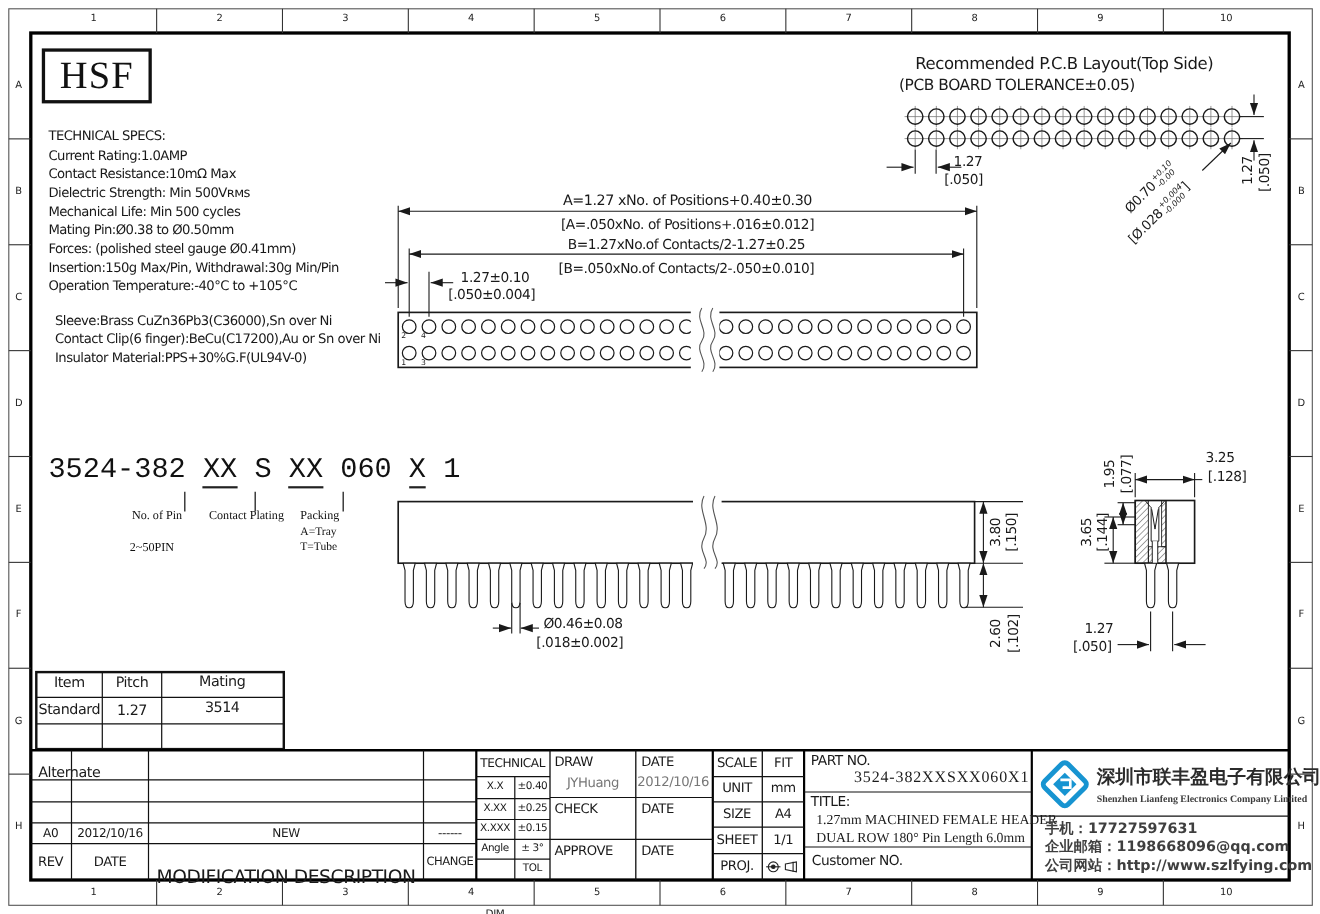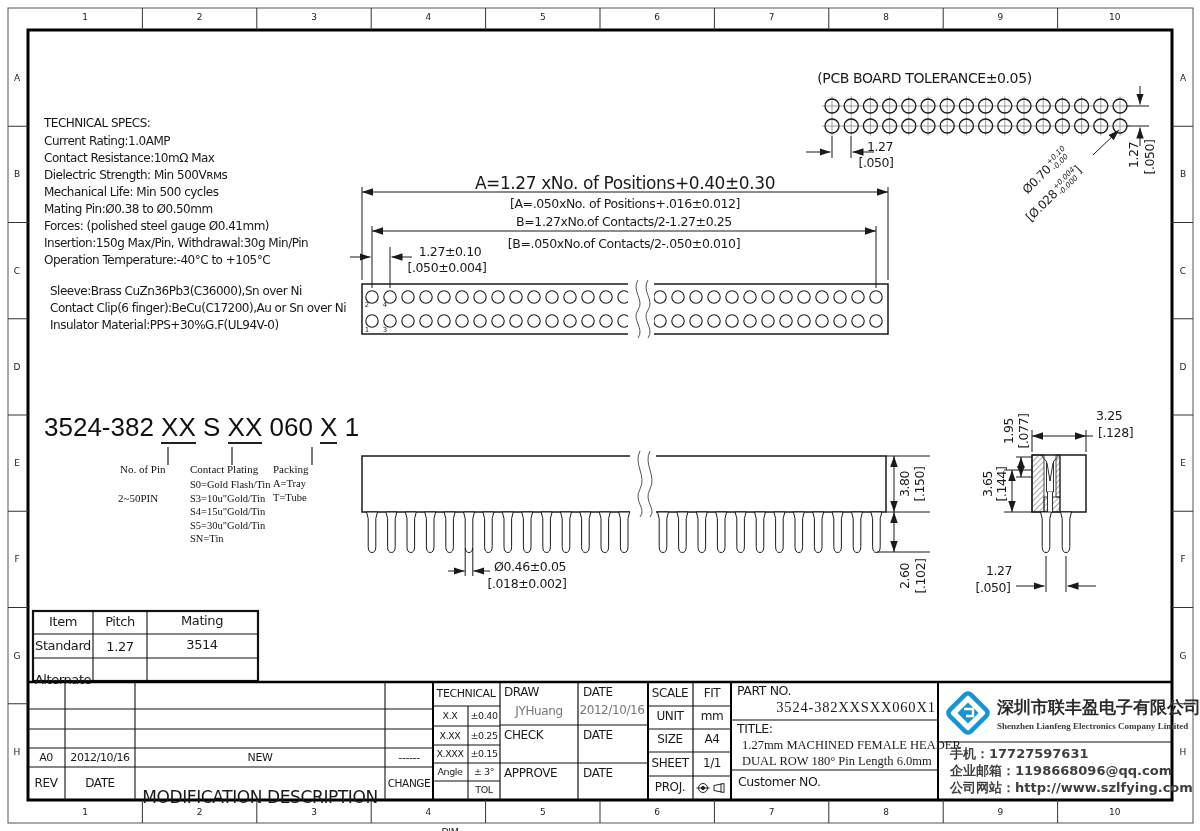--- a/index.html
+++ b/index.html
@@ -11,21 +11,21 @@
   .r90{transform:translate(-50%,-50%) rotate(-90deg);}
   .r45{transform:translate(-50%,-50%) rotate(-45deg);}
   .cad{letter-spacing:-0.4px;}
   .ser{font-family:"Liberation Serif","DejaVu Serif",serif;}
   .zone{position:absolute;font-size:9px;color:#222;transform:translate(-50%,-50%);font-family:"DejaVu Sans",sans-serif;}
   .tolstack{display:inline-flex;flex-direction:column;vertical-align:middle;font-size:7.5px;line-height:1.05;margin-left:2px;letter-spacing:0;}
   .ctr{text-align:center;}
   #logo-box{position:absolute;left:38px;top:44px;width:94px;height:44px;border:3px solid #111;
             display:flex;align-items:center;justify-content:center;}
   #logo-box span{font-family:"Liberation Serif",serif;font-size:35px;letter-spacing:1px;color:#111;}
-  #pn-line{position:absolute;left:44px;top:412px;font-family:Liberation Sans, sans-serif;font-size:26px;color:#111;}
+  #pn-line{position:absolute;left:44px;top:412px;font-family:Liberation Mono, monospace;font-size:26px;color:#111;}
   #pn-line .u{border-bottom:2px solid #222;padding-bottom:0px;}
   .ord-lab{font-family:"Liberation Serif",serif;font-size:11px;color:#111;}
   .opt{font-family:"Liberation Serif",serif;font-size:10.5px;line-height:13.5px;color:#111;}
   .spec{font-size:12px;letter-spacing:-0.5px;line-height:17px;color:#181818;}
   .gray{color:#777;}
   .co{color:#3f3f3f;font-weight:bold;}
 </style>
 </head>
 <body>
 
@@ -407,107 +407,104 @@
 
   <g transform="translate(968,713)">
     <g transform="rotate(45)">
       <rect x="-15" y="-15" width="30" height="30" rx="4" fill="none" stroke="#1794d1" stroke-width="4.5"></rect>
       <rect x="-7.5" y="-7.5" width="15" height="15" fill="#1794d1"></rect>
     </g>
     <path d="M-4,-4 L5,-4 L5,3 L-2,3" fill="none" stroke="#fff" stroke-width="2.4"></path>
   </g>
 </svg>
 
+<div id="logo-box">
+  <span>HSF</span>
+</div>
 
 <div class="t spec" style="left:44px;top:115px;">TECHNICAL SPECS:</div>
 <div id="spec-lines">
       <div class="t spec" style="left: 44px; top: 133px;">Current Rating:1.0AMP</div>
       <div class="t spec" style="left: 44px; top: 150px;">Contact Resistance:10mΩ Max</div>
       <div class="t spec" style="left: 44px; top: 167px;">Dielectric Strength: Min 500Vʀᴍꜱ</div>
       <div class="t spec" style="left: 44px; top: 184px;">Mechanical Life: Min 500 cycles</div>
       <div class="t spec" style="left: 44px; top: 201px;">Mating Pin:Ø0.38 to Ø0.50mm</div>
       <div class="t spec" style="left: 44px; top: 218px;">Forces: (polished steel gauge Ø0.41mm)</div>
       <div class="t spec" style="left: 44px; top: 235px;">Insertion:150g Max/Pin, Withdrawal:30g Min/Pin</div>
       <div class="t spec" style="left: 44px; top: 252px;">Operation Temperature:-40°C to +105°C</div>
     </div>
 <div id="mat-lines">
       <div class="t spec" style="left: 50px; top: 283px;">Sleeve:Brass CuZn36Pb3(C36000),Sn over Ni</div>
       <div class="t spec" style="left: 50px; top: 300px;">Contact Clip(6 finger):BeCu(C17200),Au or Sn over Ni</div>
       <div class="t spec" style="left: 50px; top: 317px;">Insulator Material:PPS+30%G.F(UL94V-0)</div>
     </div>
 
+<div class="t cad ctr" style="left:800px;top:50px;width:335px;font-size:15px;">Recommended P.C.B Layout(Top Side)</div>
 <div class="t cad ctr" style="left:802px;top:71px;width:245px;font-size:14px;">(PCB BOARD TOLERANCE±0.05)</div>
 <div class="t cad c" style="left:880px;top:147px;font-size:12.5px;">1.27</div>
 <div class="t cad c" style="left:876px;top:163px;font-size:12.5px;">[.050]</div>
 <div class="t cad r45" style="left:1046px;top:171px;font-size:12px;">
   <span>Ø0.70</span><span class="tolstack">
         <i>+0.10</i>
         <i>-0.00</i>
       </span>
 </div>
 <div class="t cad r45" style="left:1054px;top:194px;font-size:12px;">
   <span>[Ø.028</span><span class="tolstack">
         <i>+0.004</i>
         <i>-0.000</i>
       </span><span>]</span>
 </div>
 <div class="t cad r90" style="left:1134px;top:155px;font-size:12.5px;">1.27</div>
 <div class="t cad r90" style="left:1150px;top:157px;font-size:12.5px;">[.050]</div>
 
-<div class="t cad c" style="left:625px;top:184px;font-size:17px;">A=1.27 xNo. of Positions+0.40±0.30</div>
+<div class="t cad c" style="left:625px;top:184px;font-size:13px;">A=1.27 xNo. of Positions+0.40±0.30</div>
 <div class="t cad c" style="left:625px;top:204px;font-size:12.5px;">[A=.050xNo. of Positions+.016±0.012]</div>
 <div class="t cad c" style="left:624px;top:222px;font-size:12.5px;">B=1.27xNo.of Contacts/2-1.27±0.25</div>
 <div class="t cad c" style="left:624px;top:244px;font-size:12.5px;">[B=.050xNo.of Contacts/2-.050±0.010]</div>
 <div class="t cad c" style="left:450px;top:252px;font-size:12.5px;">1.27±0.10</div>
 <div class="t cad c" style="left:447px;top:268px;font-size:12.5px;">[.050±0.004]</div>
 <div class="t c" style="left:367px;top:306px;font-size:7px;">2</div>
 <div class="t c" style="left:385px;top:306px;font-size:7px;">4</div>
 <div class="t c" style="left:367px;top:331px;font-size:7px;">1</div>
 <div class="t c" style="left:385px;top:331px;font-size:7px;">3</div>
 
 <div class="t cad r90" style="left:905px;top:484px;font-size:12.5px;">3.80</div>
 <div class="t cad r90" style="left:920px;top:484px;font-size:12.5px;">[.150]</div>
 <div class="t cad r90" style="left:905px;top:576px;font-size:12.5px;">2.60</div>
 <div class="t cad r90" style="left:921px;top:576px;font-size:12.5px;">[.102]</div>
-<div class="t cad c" style="left:530px;top:567px;font-size:12.5px;">Ø0.46±0.05</div>
+<div class="t cad c" style="left:530px;top:567px;font-size:12.5px;">Ø0.46±0.08</div>
 <div class="t cad c" style="left:527px;top:584px;font-size:12.5px;">[.018±0.002]</div>
 
 <div class="t cad r90" style="left:1009px;top:431px;font-size:12.5px;">1.95</div>
 <div class="t cad r90" style="left:1024px;top:431px;font-size:12.5px;">[.077]</div>
 <div class="t cad r90" style="left:988px;top:484px;font-size:12.5px;">3.65</div>
 <div class="t cad r90" style="left:1002px;top:484px;font-size:12.5px;">[.144]</div>
 <div class="t cad" style="left:1096px;top:409px;font-size:12.5px;">3.25</div>
 <div class="t cad" style="left:1098px;top:426px;font-size:12.5px;">[.128]</div>
 <div class="t cad c" style="left:999px;top:571px;font-size:12.5px;">1.27</div>
 <div class="t cad c" style="left:993px;top:588px;font-size:12.5px;">[.050]</div>
 
 <div id="pn-line"><span>3524-382 </span><span class="u">XX</span><span> S </span><span class="u">XX</span><span> 060 </span><span class="u">X</span><span> 1</span></div>
 <div class="t ord-lab" style="left:120px;top:463px;">No. of Pin</div>
 <div class="t ord-lab" style="left:118px;top:492px;">2~50PIN</div>
 <div class="t ord-lab" style="left:190px;top:463px;">Contact Plating</div>
-<div class="t" id="plating-list" style="left:190px;top:478px;">
-      <div class="opt">S0=Gold Flash/Tin</div>
-      <div class="opt">S3=10u"Gold/Tin</div>
-      <div class="opt">S4=15u"Gold/Tin</div>
-      <div class="opt">S5=30u"Gold/Tin</div>
-      <div class="opt">SN=Tin</div>
-    </div>
 <div class="t ord-lab" style="left:273px;top:463px;">Packing</div>
 <div class="t" id="packing-list" style="left:273px;top:477px;">
       <div class="opt">A=Tray</div>
       <div class="opt">T=Tube</div>
     </div>
 
 <div class="t cad c" style="left:63px;top:622px;font-size:13px;">Item</div>
 <div class="t cad c" style="left:120px;top:622px;font-size:13px;">Pitch</div>
 <div class="t cad c" style="left:202px;top:621px;font-size:13px;">Mating</div>
 <div class="t cad c" style="left:63px;top:646px;font-size:13px;">Standard</div>
 <div class="t cad c" style="left:120px;top:647px;font-size:13px;">1.27</div>
 <div class="t cad c" style="left:202px;top:645px;font-size:13px;">3514</div>
-<div class="t cad c" style="left:63px;top:680px;font-size:13px;">Alternate</div>
+<div class="t cad c" style="left:63px;top:704px;font-size:13px;">Alternate</div>
 
 <div class="t cad c" style="left:46px;top:758px;font-size:11px;">A0</div>
 <div class="t cad c" style="left:100px;top:758px;font-size:11px;">2012/10/16</div>
 <div class="t cad c" style="left:260px;top:758px;font-size:11px;">NEW</div>
 <div class="t cad c" style="left:409px;top:758px;font-size:11px;">------</div>
 <div class="t cad c" style="left:46px;top:784px;font-size:12px;">REV</div>
 <div class="t cad c" style="left:100px;top:784px;font-size:12px;">DATE</div>
 <div class="t cad c" style="left:260px;top:798px;font-size:17px;text-align:right;">MODIFICATION DESCRIPTION</div>
 <div class="t cad c" style="left:409px;top:784px;font-size:10.5px;">CHANGE</div>
 

